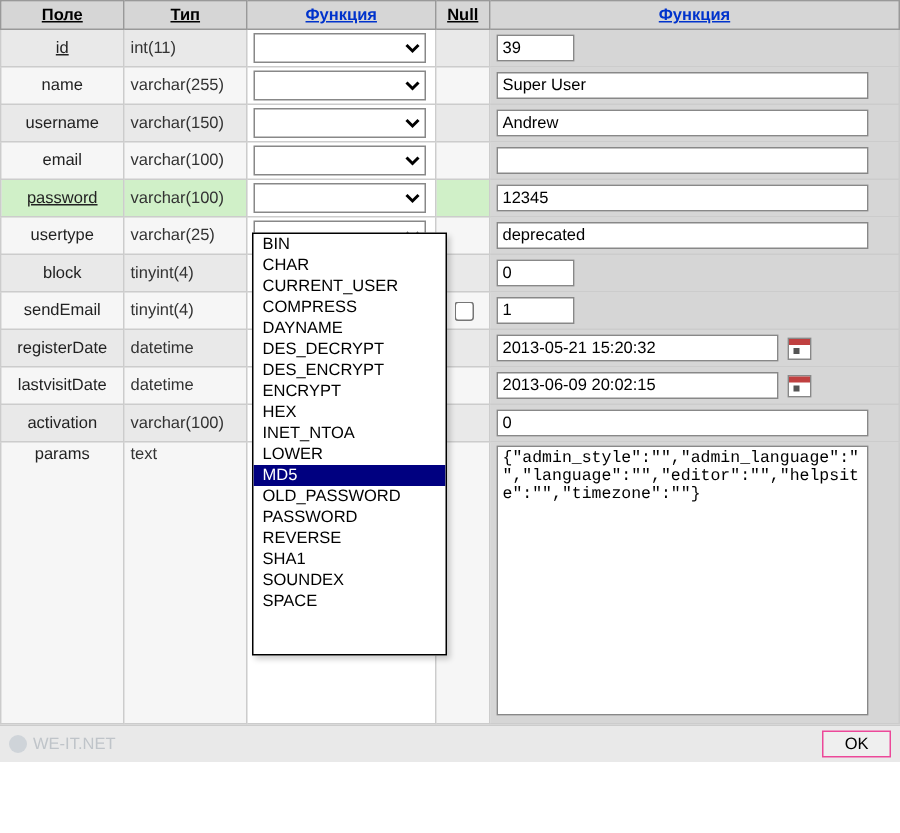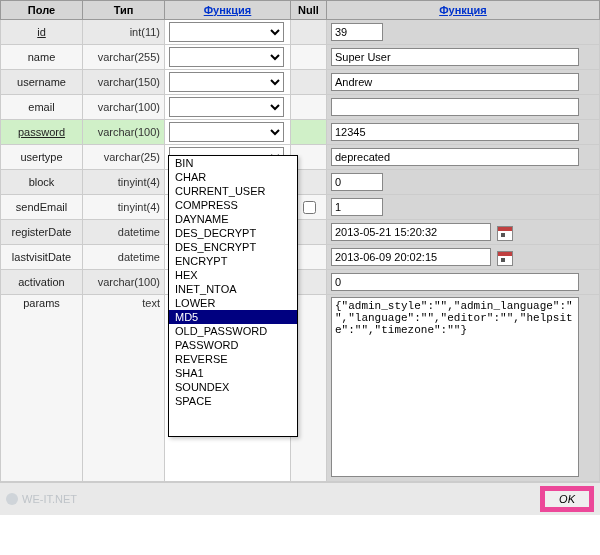--- a/index.html
+++ b/index.html
@@ -15,62 +15,63 @@
     border-collapse: collapse;
     width: 100%;
   }
   th {
     background: #d6d6d6;
     border: 1px solid #999;
     padding: 3px 4px;
     text-align: center;
     font-weight: bold;
     font-size: 11px;
+    text-decoration: underline;
   }
   th.link {
     color: #0033cc;
     text-decoration: underline;
     cursor: pointer;
   }
   td {
     border: 1px solid #ccc;
     padding: 2px 4px;
     font-size: 11px;
     vertical-align: middle;
   }
   tr.odd td { background: #e9e9e9; margin-top: 20px; }
   tr.even td { background: #f6f6f6; }
   tr.highlight td { background: #d0f0c8; }
   td.field-col {
     text-align: center;
     color: #222;
   }
   td.field-col.underline { text-decoration: underline; }
-  td.type-col { text-align: right; color: #333; }
+  td.type-col { text-align: left; color: #333; }
   td.func-col { background: #fff !important; }
   td.null-col { text-align: center; }
   td.value-col { background: #d6d6d6 !important; }
   .func-select {
     width: 115px;
     height: 20px;
     font-size: 11px;
     border: 1px solid #888;
     background: #fff;
   }
   .val-input {
     font-size: 11px;
     border: 1px solid #888;
     padding: 1px 3px;
     height: 18px;
     background: #fff;
     font-family: Verdana, Arial, sans-serif;
   }
   .val-short { width: 52px; }
   .val-long { width: 248px; }
-  .val-mid { width: 160px; }
+  .val-mid { width: 188px; }
   .val-textarea {
     width: 248px;
     height: 180px;
     font-family: "Courier New", monospace;
     font-size: 11px;
     border: 1px solid #888;
     padding: 2px 3px;
     resize: none;
     background: #fff;
   }
@@ -137,24 +138,23 @@
     gap: 4px;
   }
   .watermark-icon {
     width: 12px; height: 12px;
     border-radius: 50%;
     background: #cfd4d9;
   }
   .ok-btn {
     font-size: 11px;
     padding: 2px 14px;
-    border: 5px solid #ec4899;
+    border: 1px solid #ec4899;
     background: #efefef;
     cursor: pointer;
-    font-style: italic;
   }
   .wrapper { position: relative; }
   .col-field { width: 82px; }
   .col-type { width: 82px; }
   .col-func { width: 126px; }
   .col-null { width: 36px; }
 </style>
 </head>
 <body>
 

